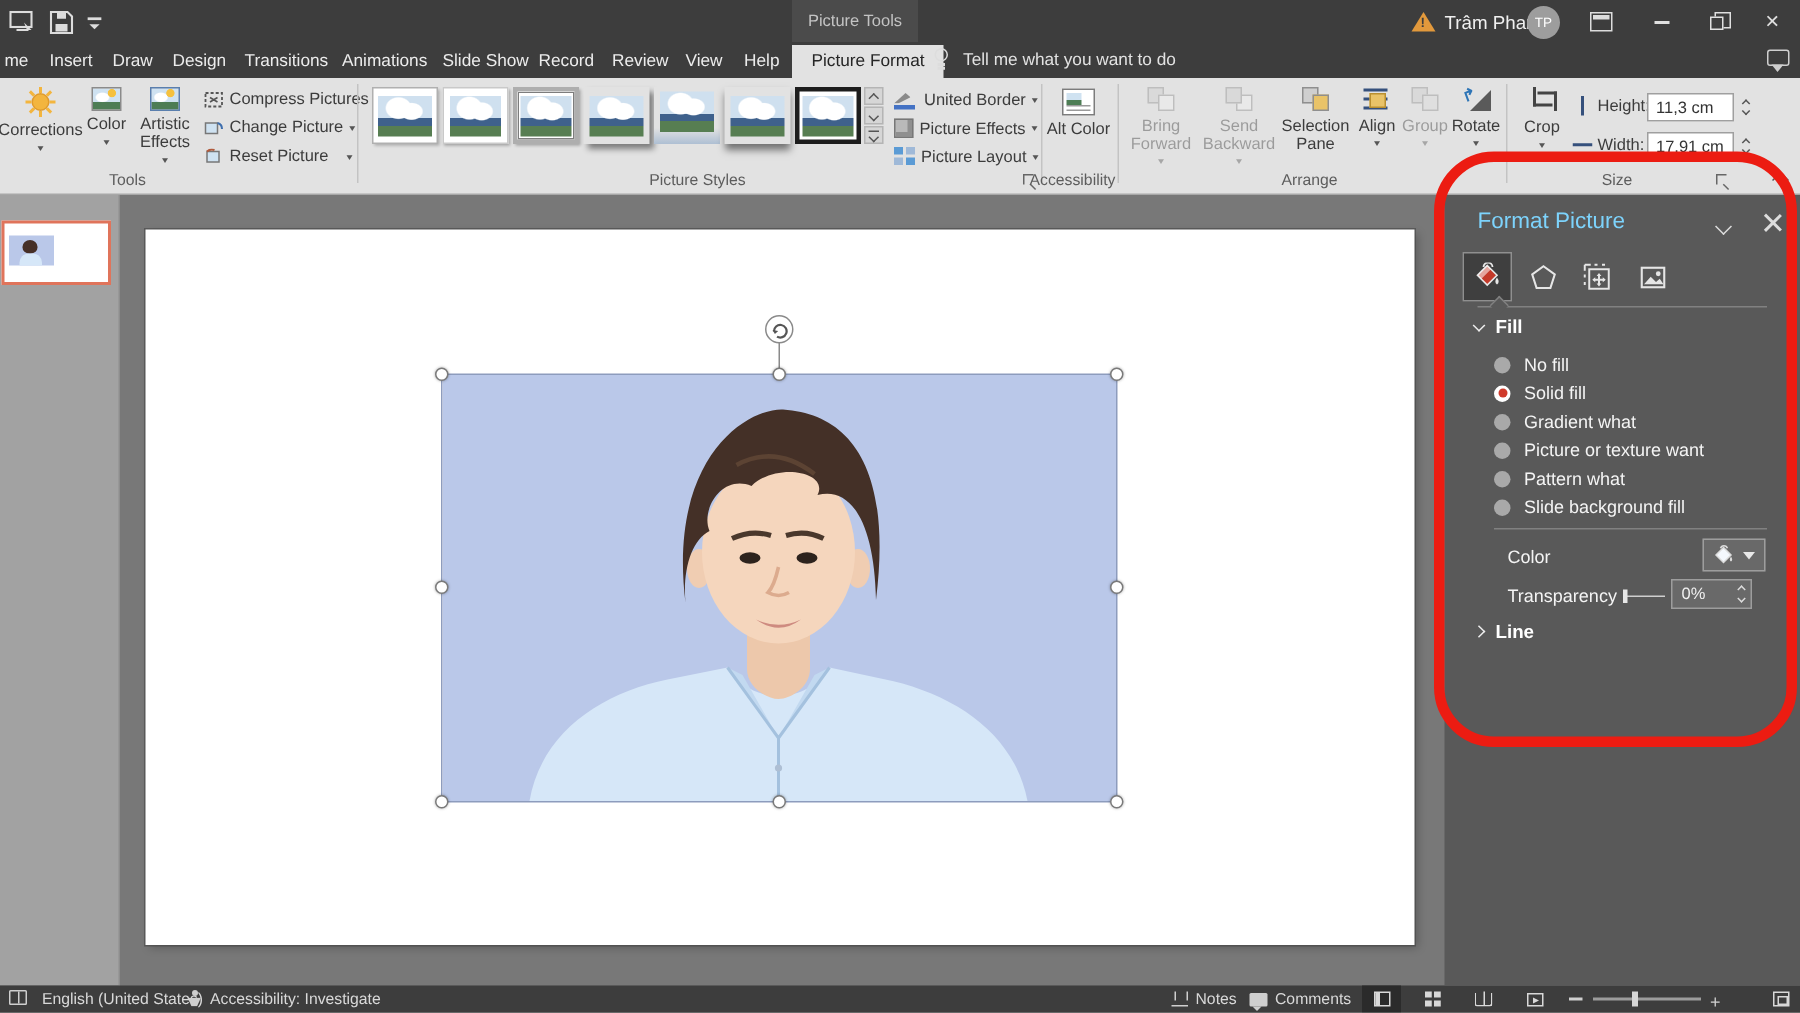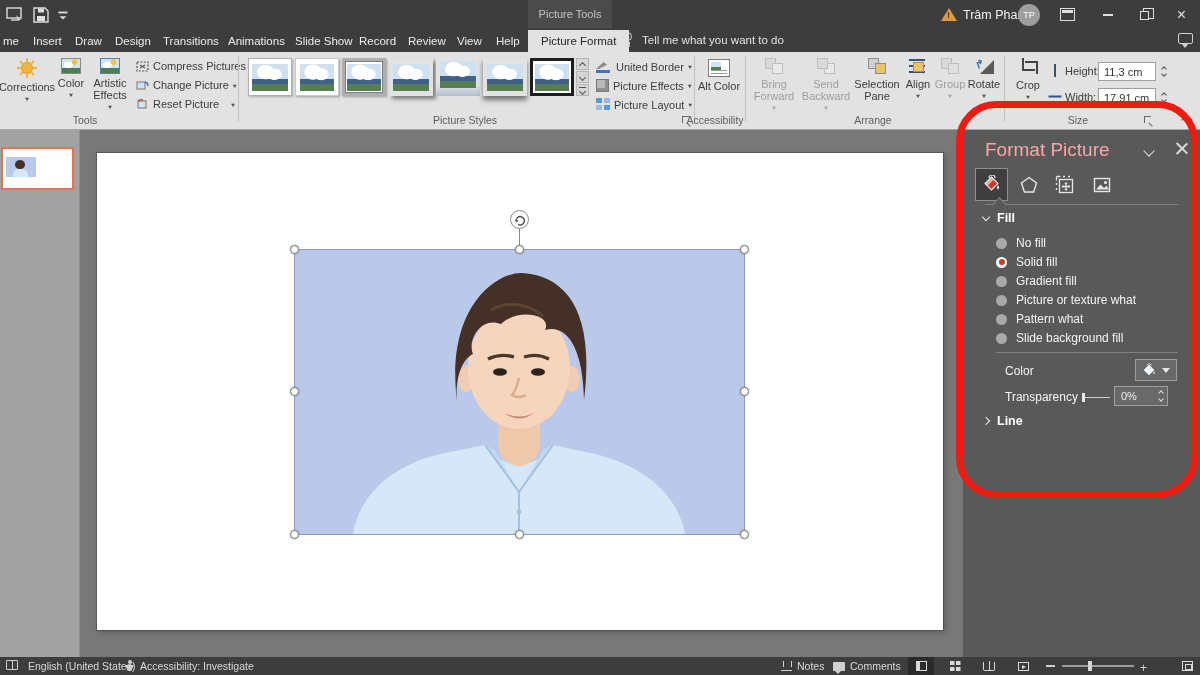--- a/index.html
+++ b/index.html
@@ -110,21 +110,21 @@
   .thumb-pic::before { content:""; position:absolute; left:9px; top:3px; width:10px; height:9px; border-radius:50% 50% 45% 45%; background:#463027; }
   .thumb-pic::after { content:""; position:absolute; left:7px; bottom:0; width:15px; height:8px; border-radius:6px 6px 0 0; background:#d6e7f8; }
   .slide { position:absolute; left:97px; top:23px; width:846px; height:477px; background:#ffffff; box-shadow:0 0 0 1px rgba(70,70,70,.6), 2px 2px 6px rgba(0,0,0,.25); }
   .picture { position:absolute; left:198px; top:97px; width:449px; height:284px; outline:1px solid #8d9cbd; }
   .handle { position:absolute; width:9px; height:9px; border-radius:50%; background:#fff; border:1px solid #7a7a7a; box-shadow:0 0 2px rgba(0,0,0,.35); z-index:6; }
   .rot-stem { position:absolute; left:224px; top:-24px; width:1px; height:24px; background:#8a8a8a; }
   .rot-handle { position:absolute; left:215px; top:-40px; width:19px; height:19px; border-radius:50%; background:#fff; border:1px solid #8a8a8a; display:flex; align-items:center; justify-content:center; z-index:6; }
 
   
   .panel { position:absolute; left:963px; top:130px; width:237px; height:527px; background:#595959; color:#f1f1f1; z-index:8; }
-  .panel-title { position:absolute; left:22px; top:9px; font-size:19px; color:#fca5a5; }
+  .panel-title { position:absolute; left:22px; top:9px; font-size:15px; color:#7dd3fc; }
   .panel-chev { position:absolute; left:182px; top:17px; width:8px; height:8px; border-right:1.6px solid #ddd; border-bottom:1.6px solid #ddd; transform:rotate(45deg); }
   .panel-close { position:absolute; left:212px; top:11px; width:14px; height:14px; }
   .panel-close::before,.panel-close::after { content:""; position:absolute; left:6px; top:0; width:1.6px; height:15px; background:#ddd; }
   .panel-close::before { transform:rotate(45deg);} .panel-close::after{ transform:rotate(-45deg);}
   .ptab { position:absolute; top:38px; width:33px; height:33px; display:flex; align-items:center; justify-content:center; }
   .ptab.sel { background:#3f3f3f; border:1px solid #8f8f8f; }
   .psep { position:absolute; left:22px; width:193px; height:1px; background:#818181; }
   .notch { position:absolute; left:32px; top:69px; width:9px; height:9px; background:#595959; border-left:1px solid #818181; border-top:1px solid #818181; transform:rotate(45deg); }
   .sec-head { position:absolute; left:20px; display:flex; align-items:center; gap:8px; font-size:12.5px; font-weight:bold; color:#fff; }
   .wchev-d { width:6px; height:6px; border-right:1.6px solid #eee; border-bottom:1.6px solid #eee; transform:rotate(45deg); margin-top:-3px; }
@@ -522,25 +522,25 @@
   <div class="fill-opt" style="top:106px">
     <span class="radio"></span>
       <span>No fill</span>
   </div>
   <div class="fill-opt" style="top:125px">
     <span class="radio checked"></span>
       <span>Solid fill</span>
   </div>
   <div class="fill-opt" style="top:144px">
     <span class="radio"></span>
-      <span>Gradient fill</span>
+      <span>Gradient what</span>
   </div>
   <div class="fill-opt" style="top:163px">
     <span class="radio"></span>
-      <span>Picture or texture what</span>
+      <span>Picture or texture want</span>
   </div>
   <div class="fill-opt" style="top:182px">
     <span class="radio"></span>
       <span>Pattern what</span>
   </div>
   <div class="fill-opt" style="top:201px">
     <span class="radio"></span>
       <span>Slide background fill</span>
   </div>
 

